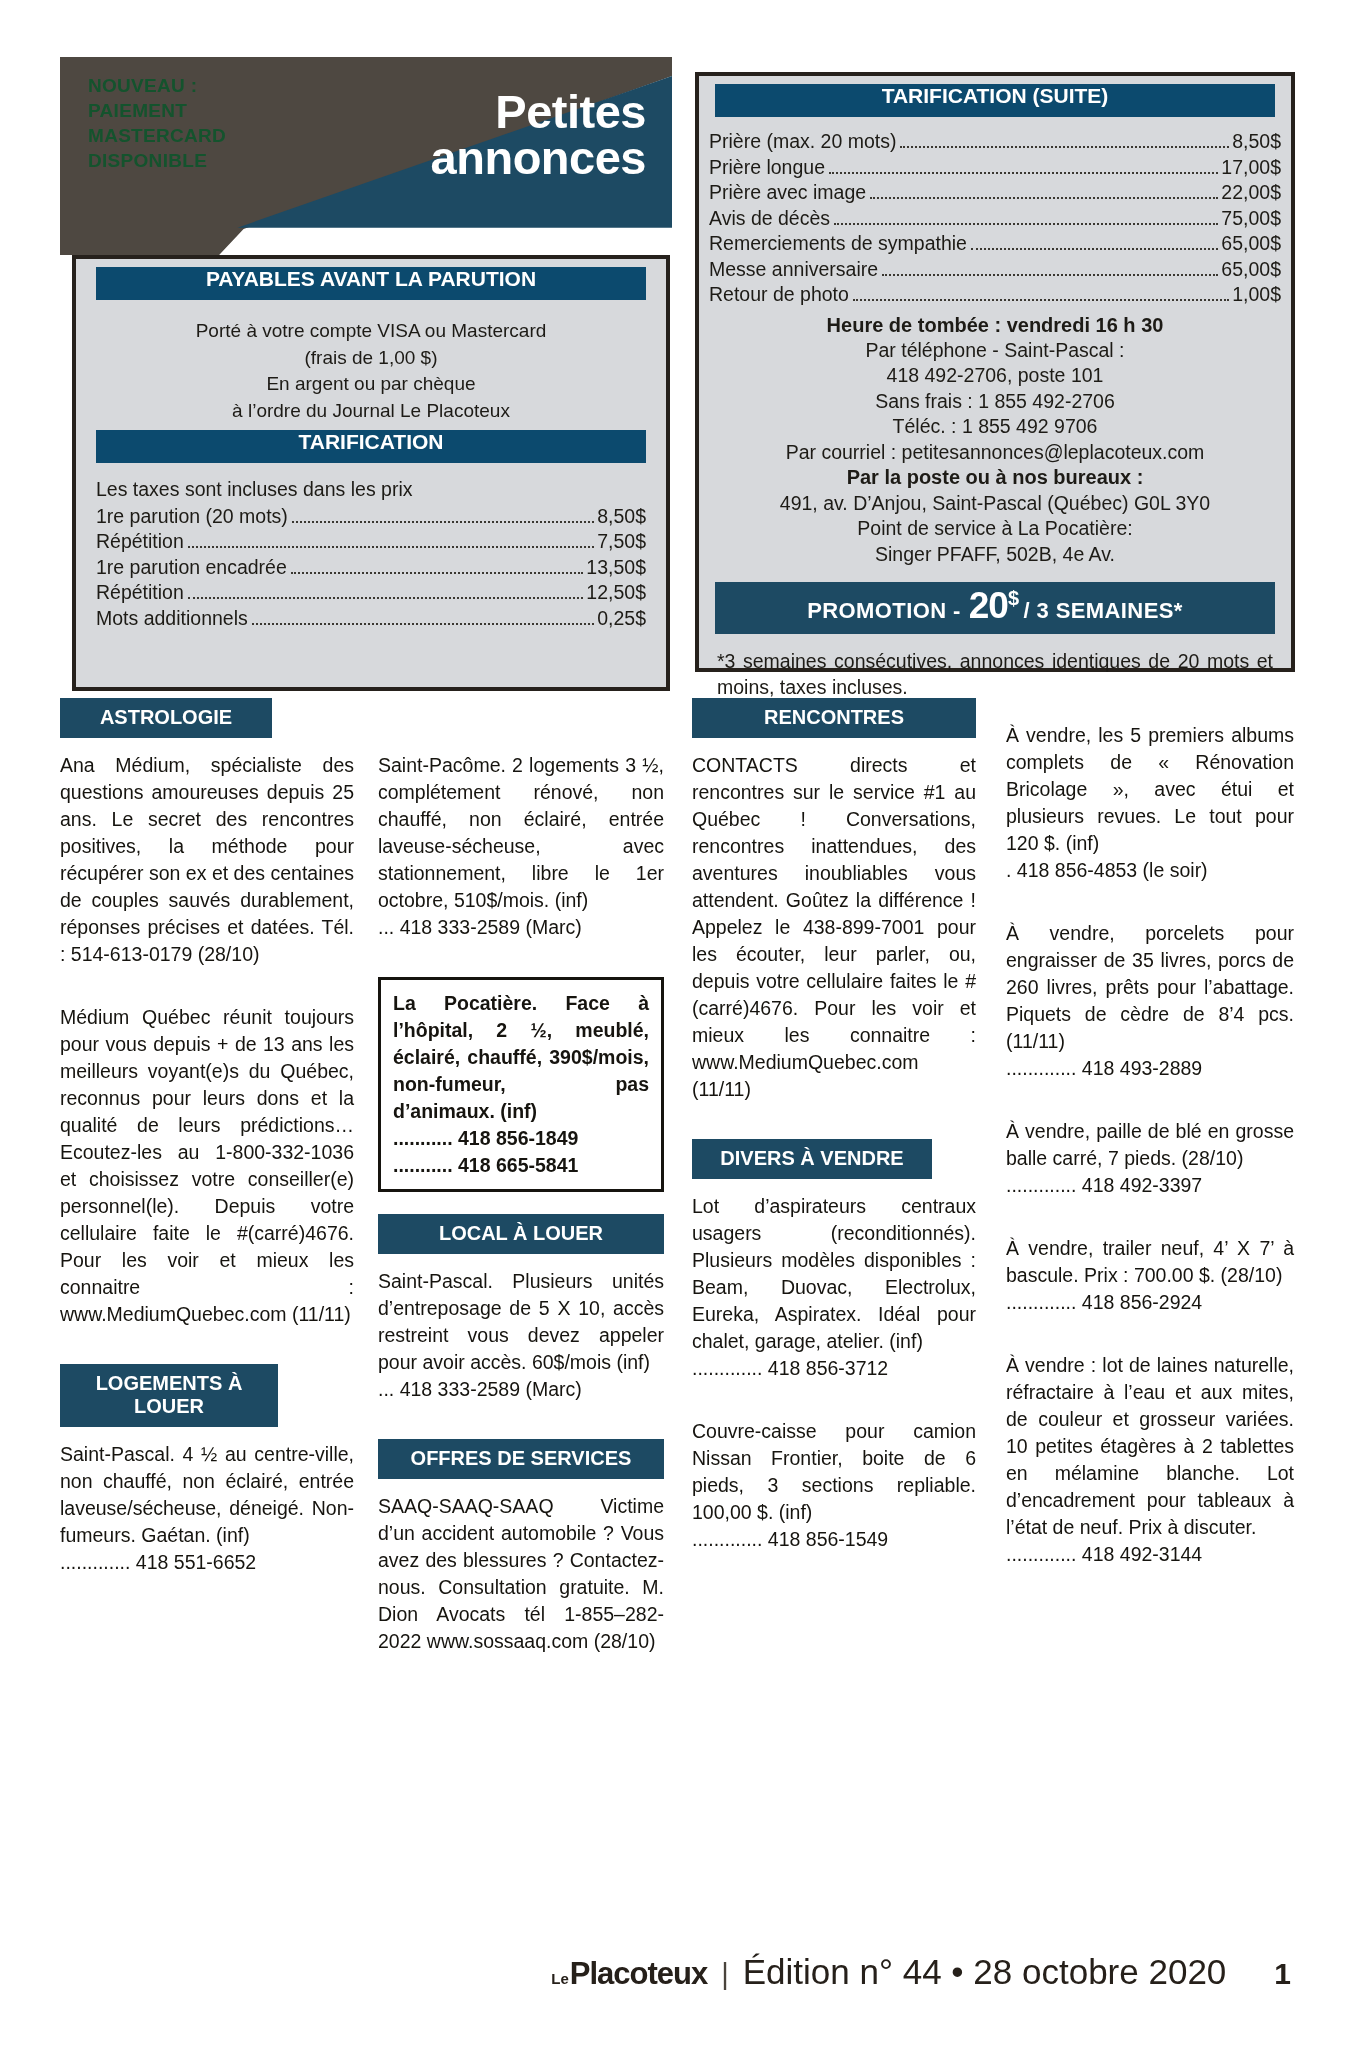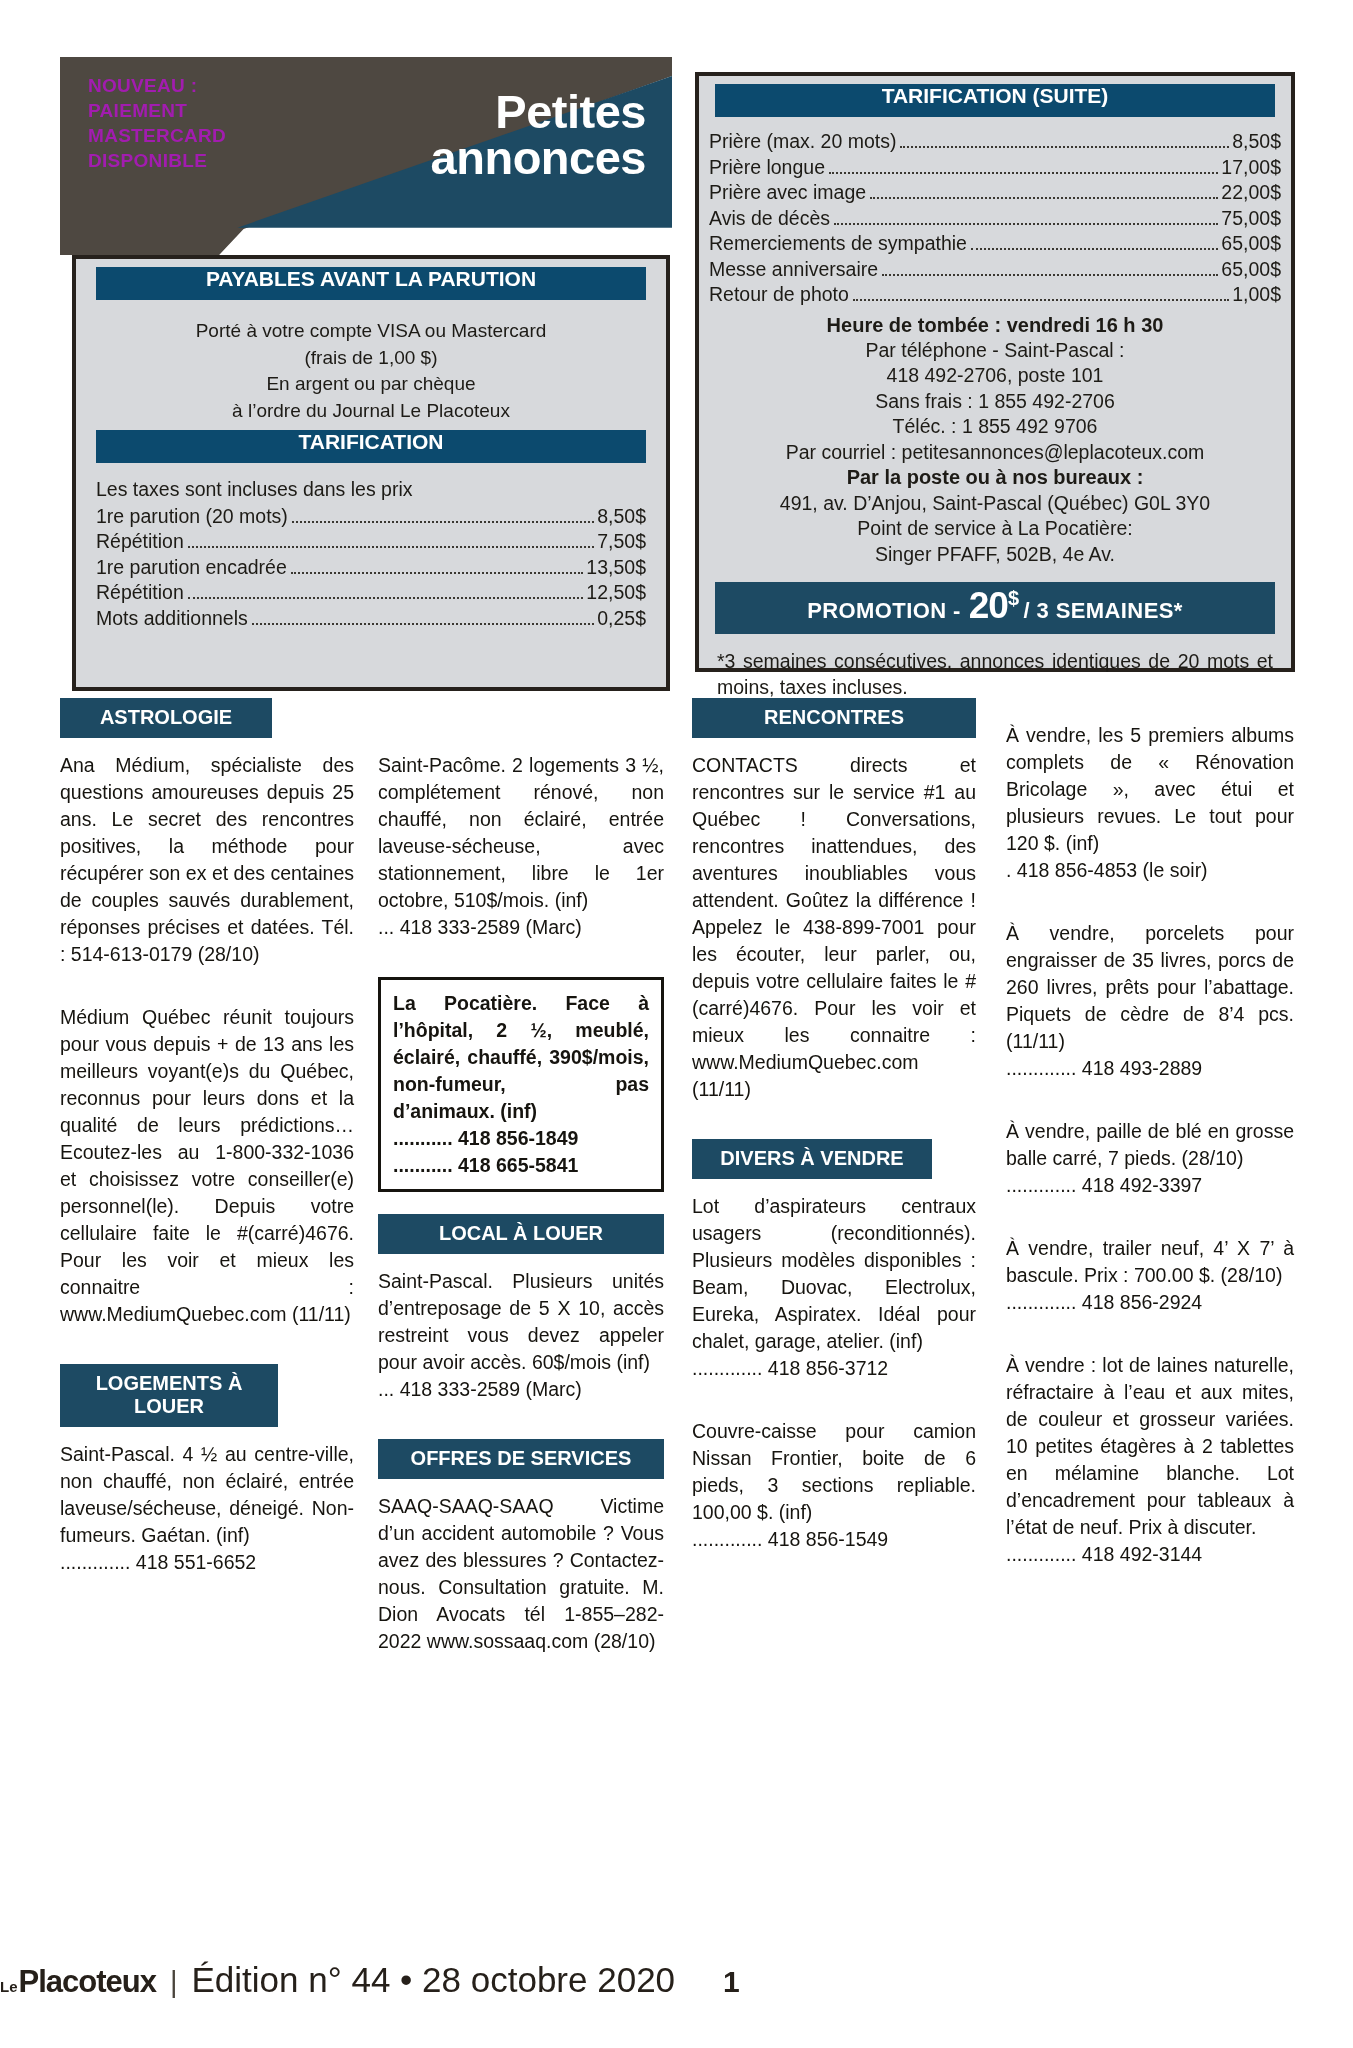--- a/index.html
+++ b/index.html
@@ -5,21 +5,21 @@
   html,body{margin:0;padding:0;background:#ffffff;}
   .page{position:relative;width:1353px;height:2048px;background:#ffffff;overflow:hidden;
         font-family:"Liberation Sans", sans-serif;color:#1d1b16;}
 
   
   .masthead{position:absolute;left:60px;top:57px;width:612px;height:273px;z-index:3;}
   .mh-brown{position:absolute;inset:0;background:#4e4841;
             clip-path:polygon(0 0,100% 0,100% 7%,30% 63%,26% 72.5%,0 72.5%);}
   .mh-teal{position:absolute;inset:0;background:#1d4a63;
            clip-path:polygon(100% 7%,100% 62.5%,29% 62.5%);}
-  .mh-badge{position:absolute;left:28px;top:16px;color:#a21caf;font-weight:700;
+  .mh-badge{position:absolute;left:28px;top:16px;color:#14532d;font-weight:700;
             font-size:19px;line-height:25px;letter-spacing:.3px;z-index:4;}
   .mh-title{position:absolute;right:26px;top:32px;color:#fff;font-weight:700;
             font-size:47px;line-height:46px;text-align:right;letter-spacing:-.5px;z-index:4;margin-left:16px;}
 
   
   .panel{position:absolute;background:#d7d9dc;border:4px solid #26211c;box-sizing:border-box;}
   #left-panel{left:72px;top:255px;width:598px;height:436px;z-index:1;}
   #right-panel{left:695px;top:72px;width:600px;height:600px;}
 
   .bar{background:#0c4a6e;color:#fff;font-weight:700;text-align:center;
@@ -61,22 +61,22 @@
   .cat-bar.w240{width:240px;}
   .ad{margin-bottom:36px;}
   .ad-text{margin:0;font-size:19.5px;line-height:27px;text-align:justify;color:#16140f;}
   .ad-phone{font-size:19.5px;line-height:27px;color:#16140f;}
   .boxed{border:3px solid #16140f;padding:10px 12px;margin-bottom:22px;}
   .boxed .ad-text,.boxed .ad-phone{font-weight:700;}
   .mt54{margin-top:54px;}
   .mt24{margin-top:24px;}
 
   
-  .footer{position:absolute;left:0;right:62px;bottom:48px;display:flex;
-          justify-content:flex-start;align-items:baseline;color:#26201a;}
+  .footer{position:absolute;left:0;right:62px;bottom:56px;display:flex;
+          justify-content:flex-end;align-items:baseline;color:#26201a;}
   .f-le{font-size:15px;font-weight:700;margin-right:1px;}
   .f-brand{font-size:31px;font-weight:700;letter-spacing:-1px;}
   .f-sep{font-size:29px;font-weight:300;color:#4a443c;margin:0 14px;}
   .f-ed{font-size:35px;}
   .f-page{font-size:30px;font-weight:700;margin-left:48px;}
 </style>
 </head>
 <body>
 
 <div class="page">

